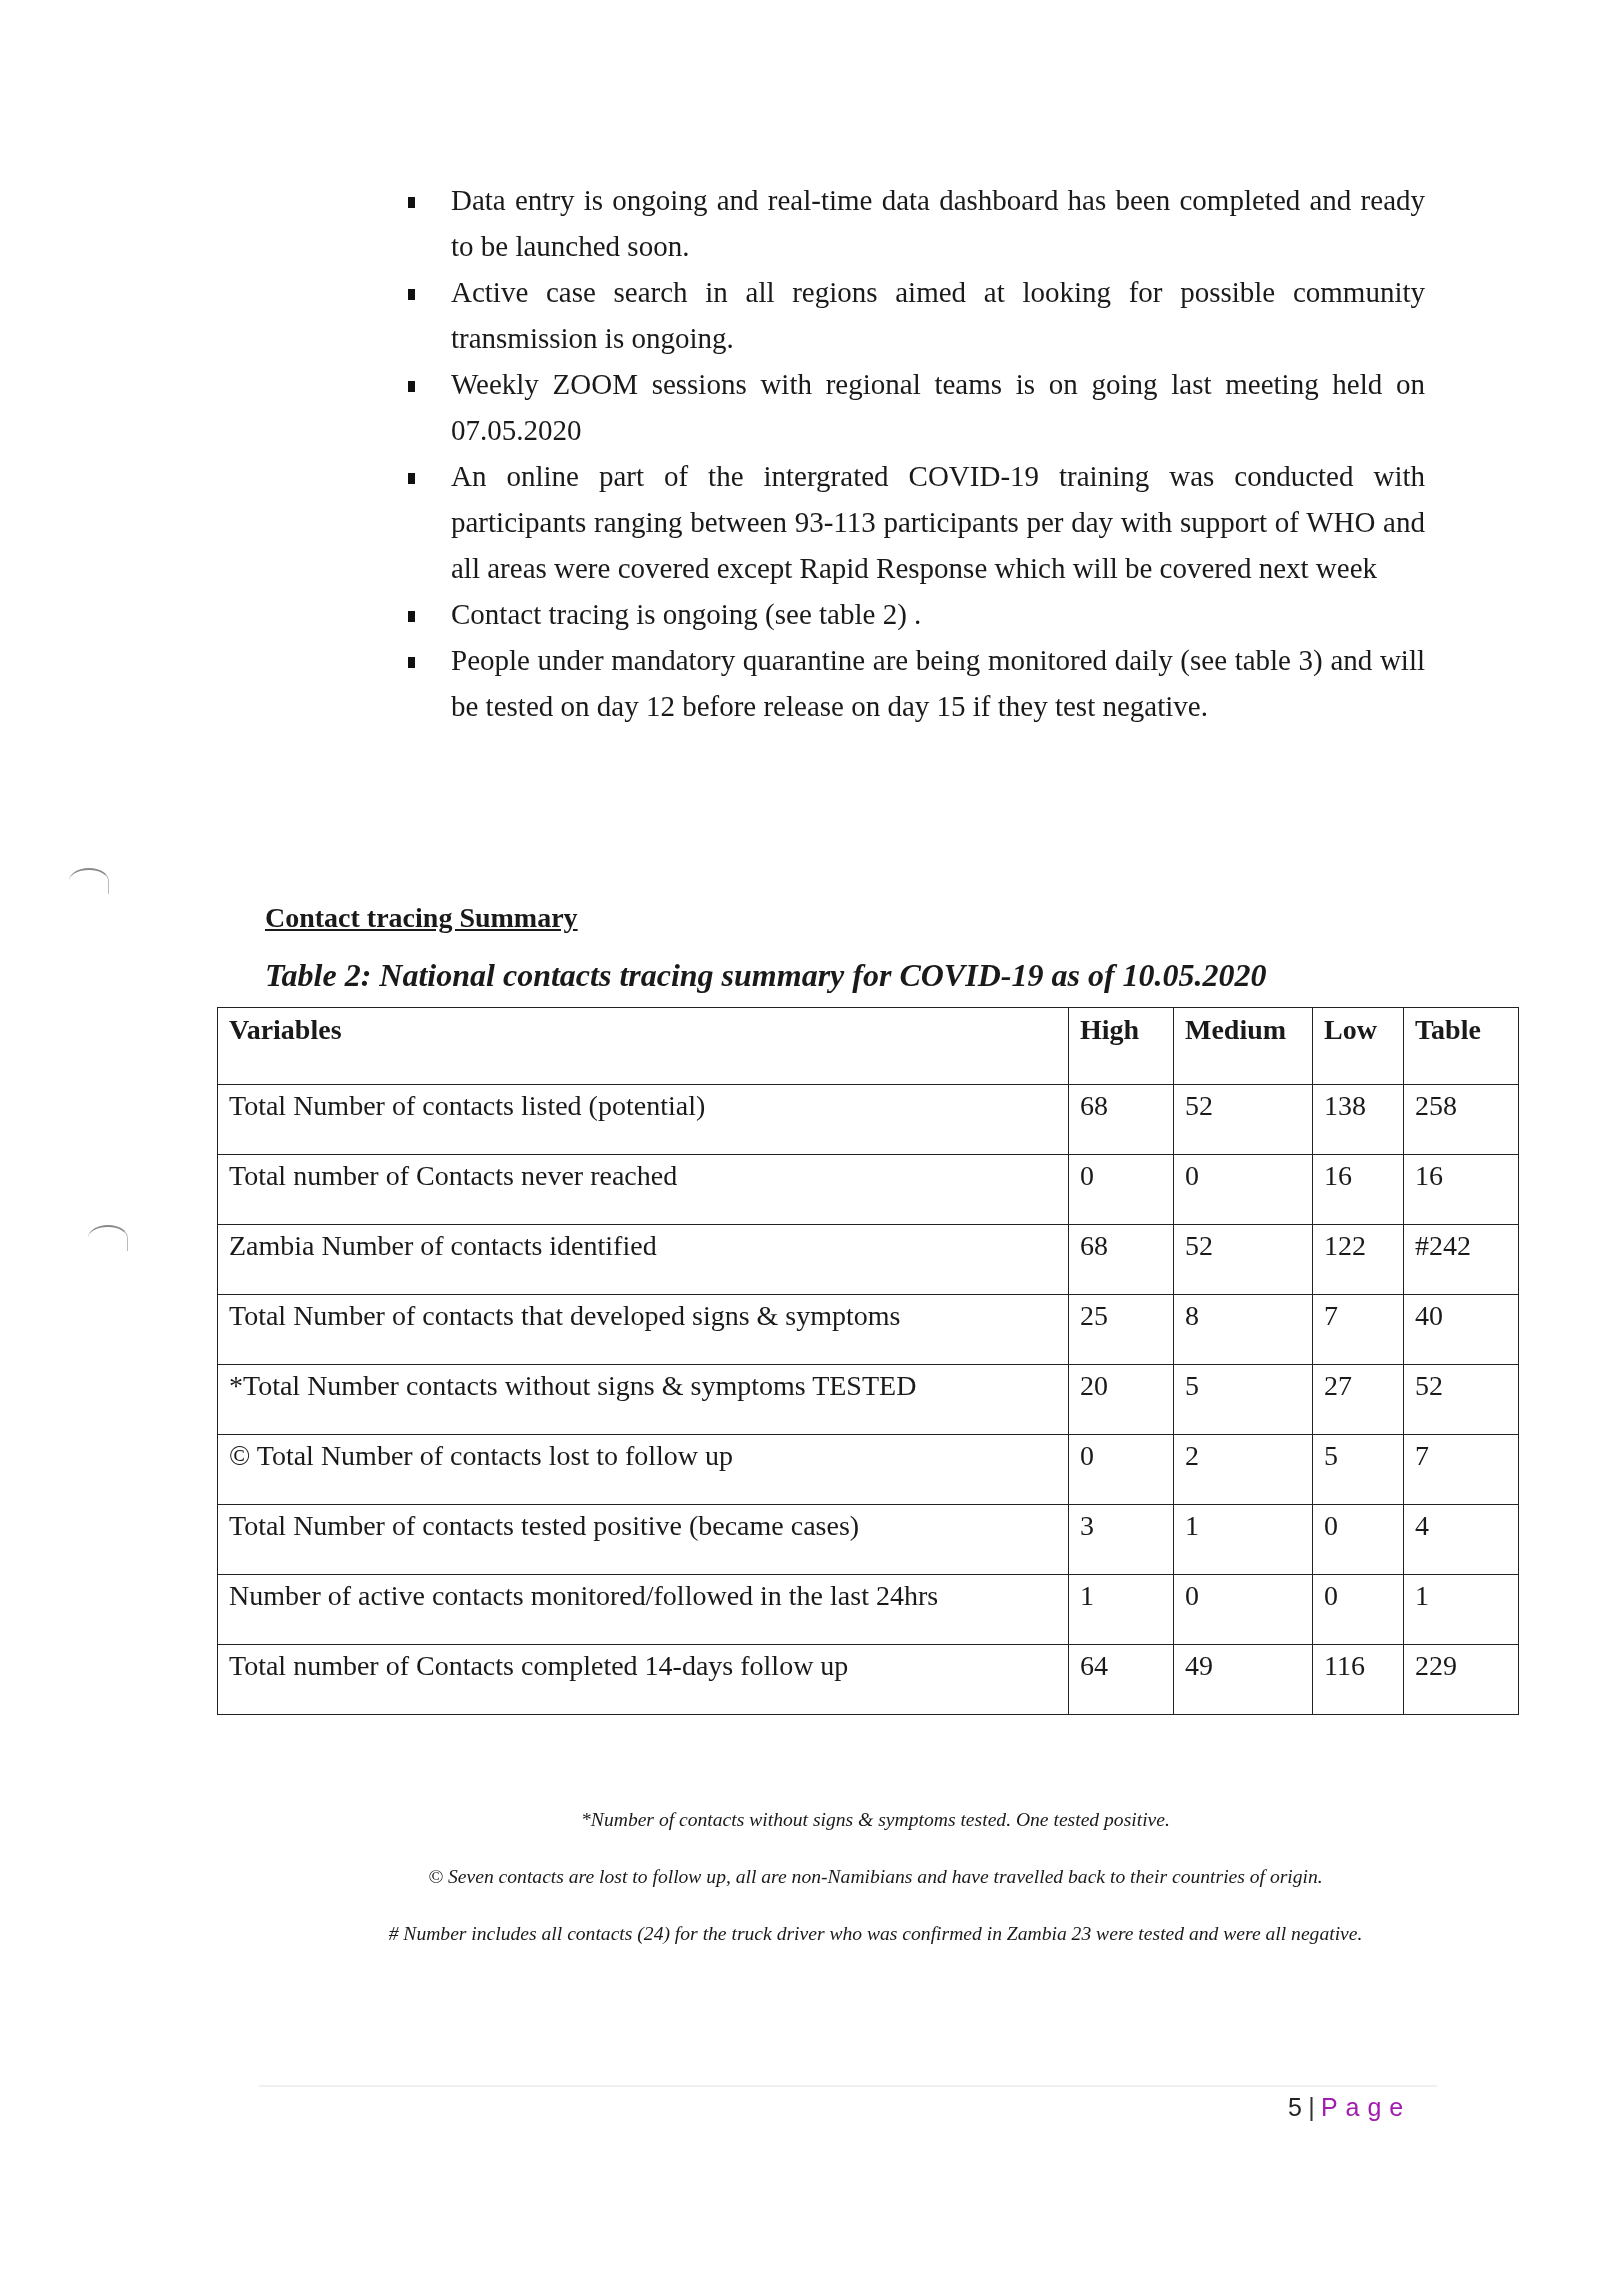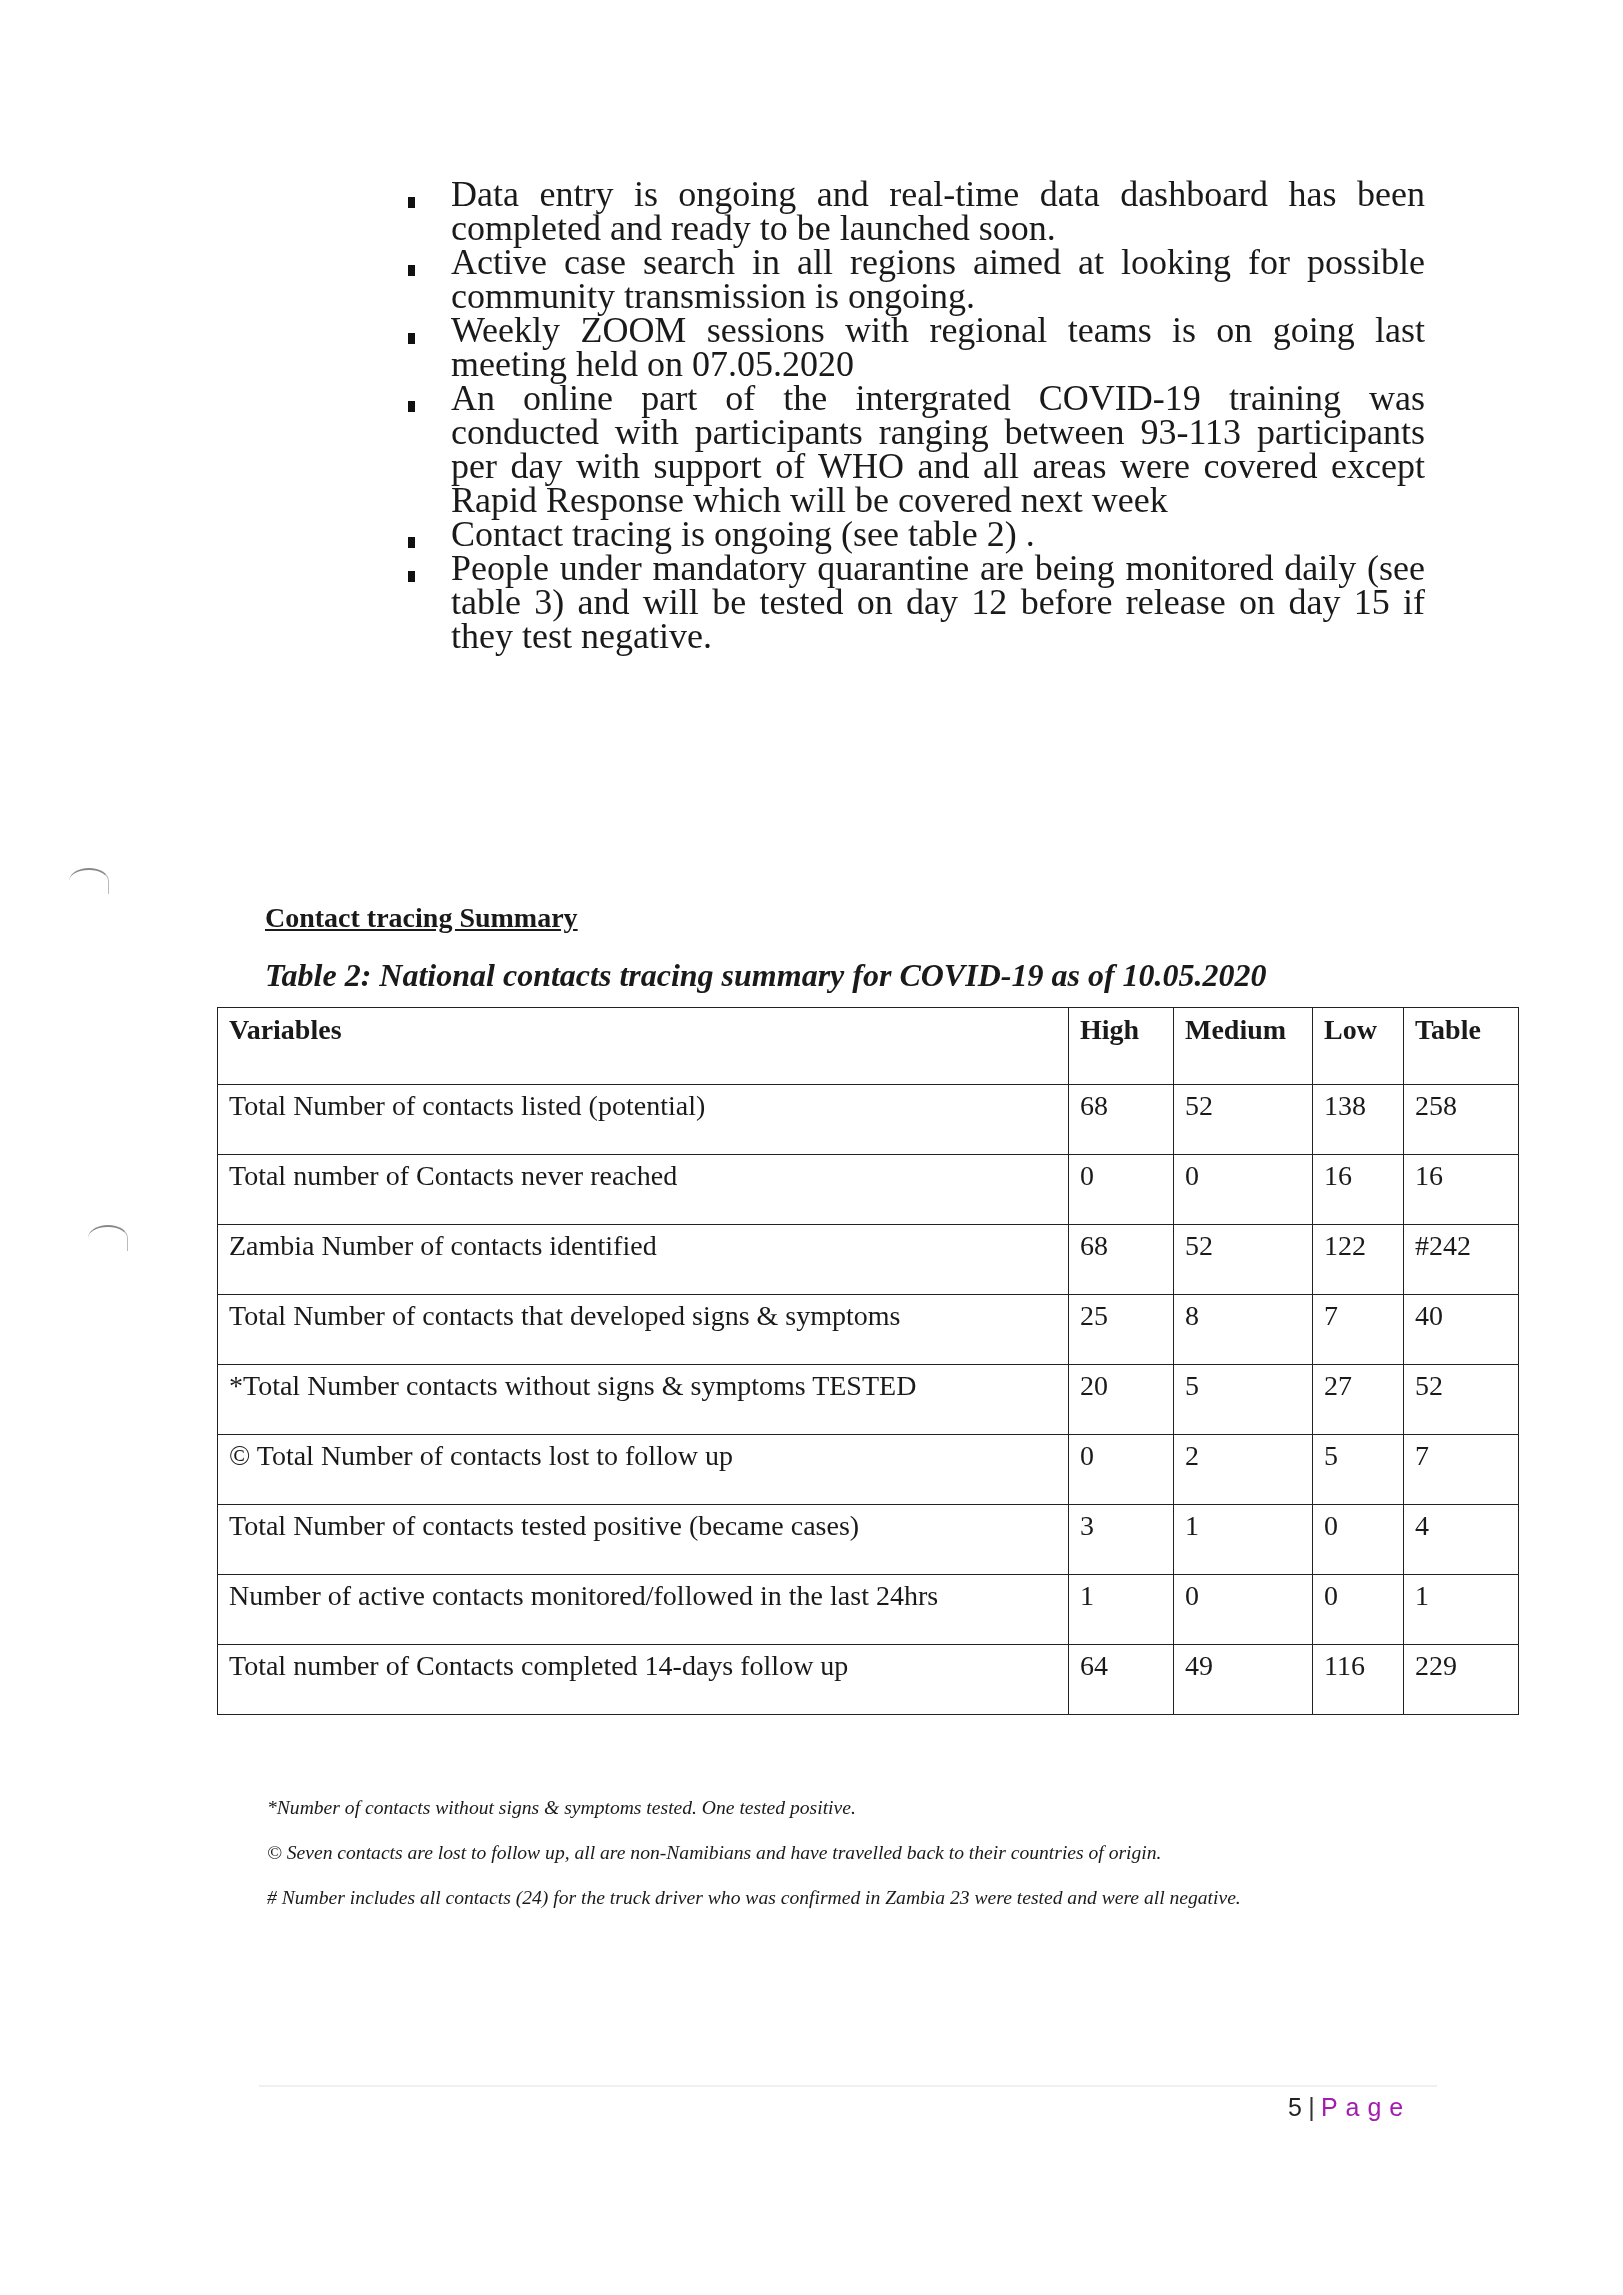--- a/index.html
+++ b/index.html
@@ -3,21 +3,21 @@
 <meta charset="utf-8">
 <style>
   html, body { margin: 0; padding: 0; }
   body {
     width: 1623px; height: 2295px; position: relative; overflow: hidden;
     background: #ffffff;
     font-family: "Liberation Serif", serif;
     color: #1a1a1a;
   }
   .bullets { position: absolute; left: 408px; top: 177px; width: 1017px; margin: 0; padding: 0; list-style: none; }
-  .bullets li { position: relative; font-size: 36px; line-height: 34px; text-align: justify; padding-left: 43px; margin-bottom: 0; }
+  .bullets li { position: relative; font-size: 29px; line-height: 46px; text-align: justify; padding-left: 43px; margin-bottom: 0; }
   .bullets li .bullet {
     position: absolute; left: 0; top: 20.4px; width: 7px; height: 11px; background: #111;
   }
   .section-heading {
     position: absolute; left: 265px; top: 902px;
     font-weight: bold; font-size: 28px; text-decoration: underline;
   }
   .table-caption {
     position: absolute; left: 265px; top: 957px;
     font-weight: bold; font-style: italic; font-size: 32px;
@@ -30,21 +30,21 @@
     border: 1.6px solid #222; vertical-align: top; text-align: left;
     padding: 4.7px 11px 0 11px; height: 70px; box-sizing: border-box; font-weight: normal;
   }
   table.ct th { font-weight: bold; height: 77px; padding-top: 6.3px; }
   table.ct col.c0 { width: 851px; }
   table.ct col.c1 { width: 105px; }
   table.ct col.c2 { width: 139px; }
   table.ct col.c3 { width: 91px; }
   table.ct col.c4 { width: 115px; }
   .footnotes { position: absolute; left: 263px; top: 1783px; width: 1225px; }
-  .footnotes p { margin: 4px; font-style: italic; font-size: 19.6px; line-height: 41px; }
+  .footnotes p { margin: 16px; font-style: italic; font-size: 19.6px; line-height: 41px; text-align: center; }
   .footer-rule { position: absolute; left: 259px; top: 2085px; width: 1178px; height: 1.6px; background: #f0f0f0; }
   .page-number {
     position: absolute; left: 1288px; top: 2093px; font-family: "Liberation Sans", sans-serif; font-size: 25px;
   }
   .page-number .num { color: #222; }
   .page-number .sep { color: #333; margin: 0 6.3px; }
   .page-number .word { color: #a21caf; letter-spacing: 7.9px; }
   .punch-mark {
     position: absolute; width: 39px; height: 23.6px;
     border-top: 2.4px solid #888; border-radius: 50% 50% 0 0; border-right: 1.6px solid #bbb;

